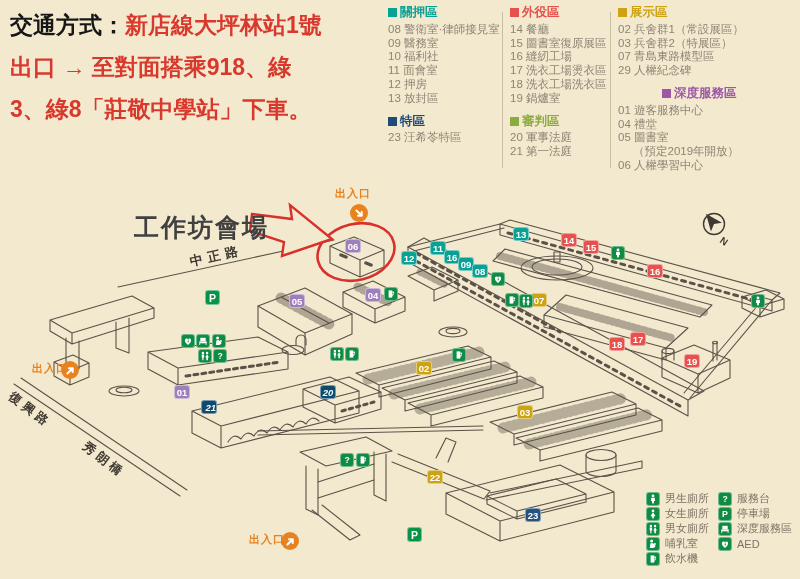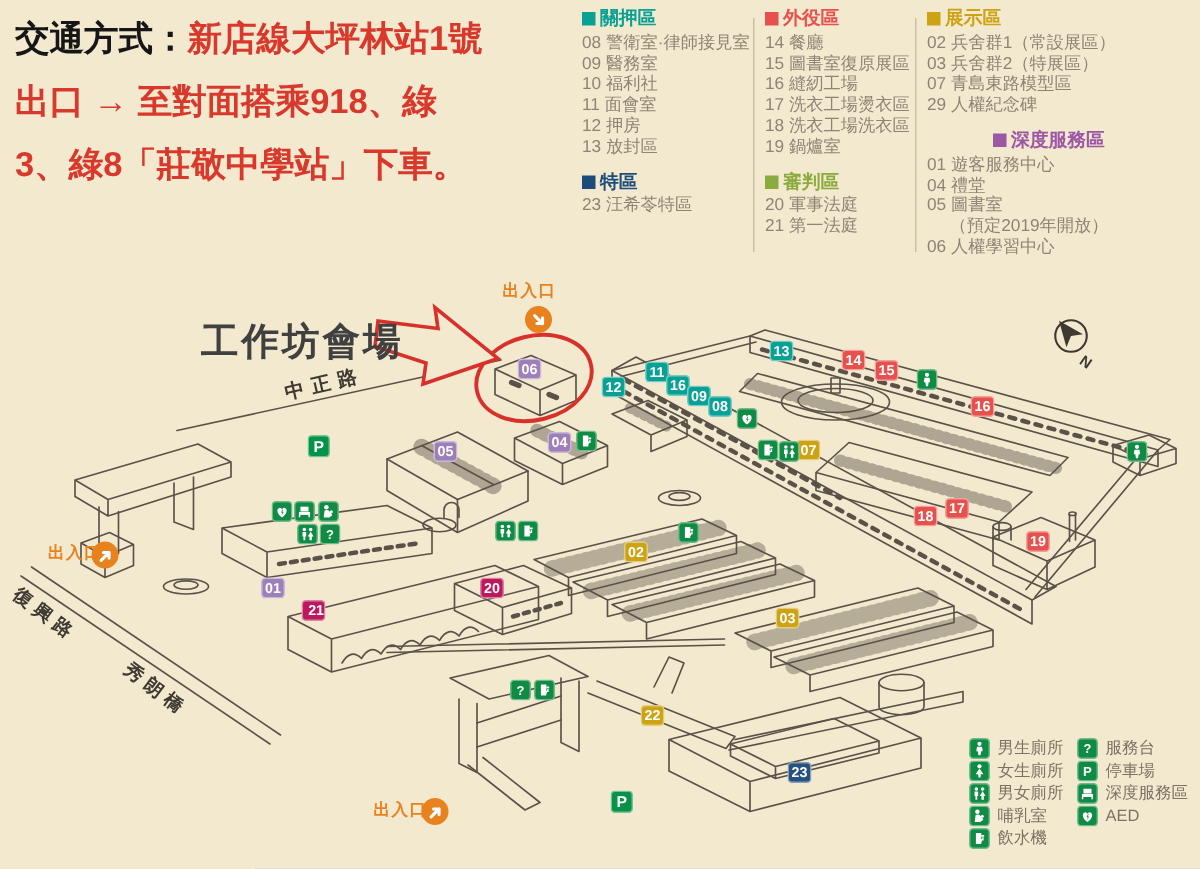--- a/index.html
+++ b/index.html
@@ -22,21 +22,21 @@
 
   
   .workshop{position:absolute;left:134px;top:211px;font-size:25px;font-weight:bold;color:#404040;
             letter-spacing:2px;}
 
   
   .badge{position:absolute;width:16px;height:14px;border-radius:3px;color:#fff;font-size:9.5px;
          font-weight:bold;text-align:center;line-height:13px;border:1px solid rgba(255,255,255,.45);
          box-sizing:border-box;}
   .badge.teal{background:#0aa195;} .badge.red{background:#e7514d;} .badge.gold{background:#cda313;}
-  .badge.olive{background:#be185d;} .badge.purple{background:#9f7fba;} .badge.navy{background:#26527f;}
+  .badge.olive{background:#0c4a6e;font-style:italic;} .badge.purple{background:#9f7fba;} .badge.navy{background:#26527f;}
   .badge.green{background:#069247;width:15px;height:15px;line-height:14px;font-size:10.5px;}
 
   
   .micon{position:absolute;width:14px;height:14px;border-radius:3px;background:#0f8b43;
          display:flex;align-items:center;justify-content:center;
          border:1px solid rgba(255,255,255,.4);box-sizing:border-box;flex:none;}
   .micon svg{width:10px;height:10px;display:block;}
   .micon.static{position:static;}
 
   

